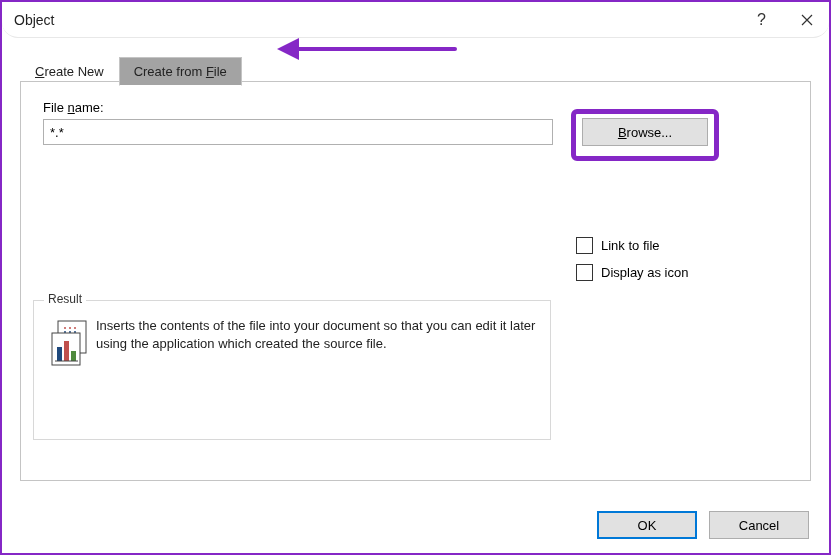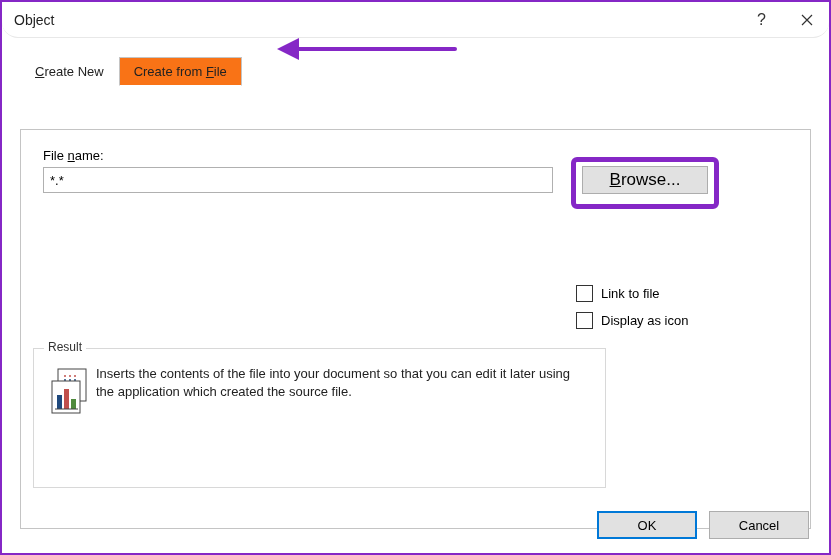--- a/index.html
+++ b/index.html
@@ -52,29 +52,28 @@
       padding: 6px 14px 6px 14px;
       border: 1px solid transparent;
       color: #222;
       cursor: default;
       font-size: 13px;
     }
     .tab .underline { text-decoration: underline; }
     .tab.active {
       border: 1px solid #c4c4c4;
       border-bottom: 1px solid #fff;
-      background: #f97316;
+      background: #a3a3a3;
     }
 
     .tab-panel {
       border: 1px solid #c4c4c4;
       padding: 18px 22px 20px 22px;
       position: relative;
       min-height: 400px;
-      margin-top: 48px;
     }
 
     .field-label {
       font-size: 13px;
       margin-bottom: 4px;
     }
     .field-label .underline { text-decoration: underline; }
 
     .file-row {
       display: flex;
@@ -94,21 +93,21 @@
       border: 5px solid #8527c6;
       border-radius: 6px;
       padding: 4px 6px 10px 6px;
       margin-top: -10px;
     }
     .browse-btn {
       width: 126px;
       height: 28px;
       background: #e1e1e1;
       border: 1px solid #adadad;
-      font-size: 17px;
+      font-size: 13px;
       cursor: default;
     }
     .browse-btn .underline { text-decoration: underline; }
 
     .arrow {
       position: absolute;
       left: 275px;
       top: 2px;
       width: 180px;
       height: 18px;
@@ -146,21 +145,21 @@
     .chk {
       width: 17px; height: 17px;
       border: 1px solid #333;
       background: #fff;
     }
 
     .result-box {
       position: absolute;
       left: 12px;
       top: 218px;
-      width: 573px;
+      width: 518px;
       height: 140px;
       border: 1px solid #d8d8d8;
       padding: 16px 14px 14px 14px;
     }
     .result-legend {
       position: absolute;
       top: -9px;
       left: 10px;
       background: #fff;
       padding: 0 4px;

